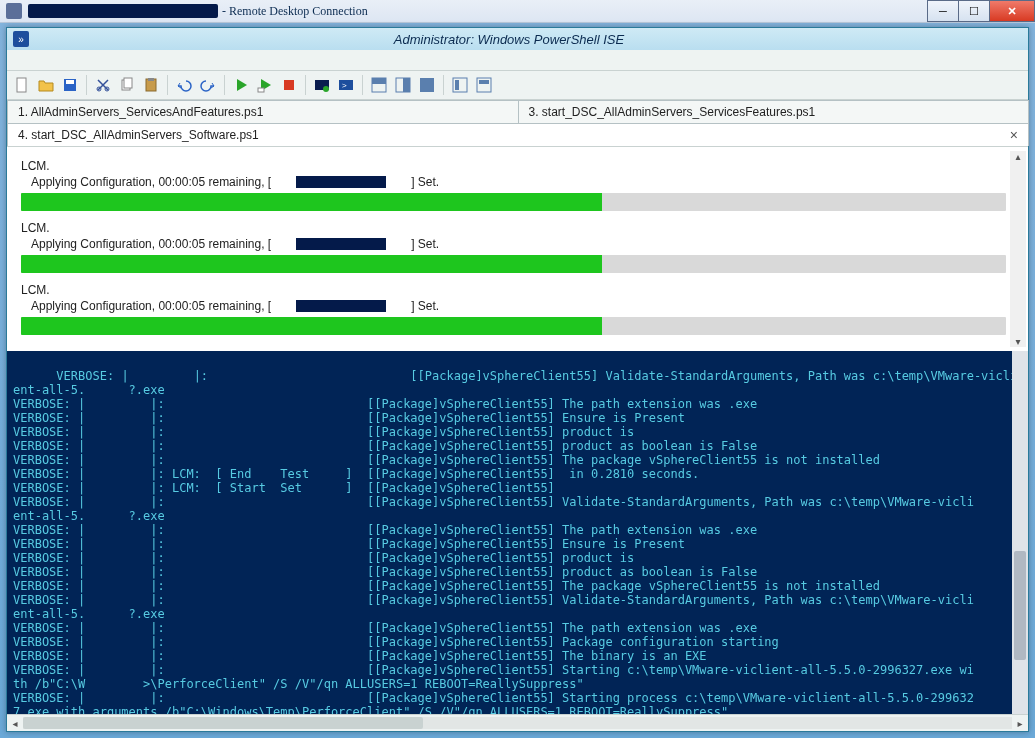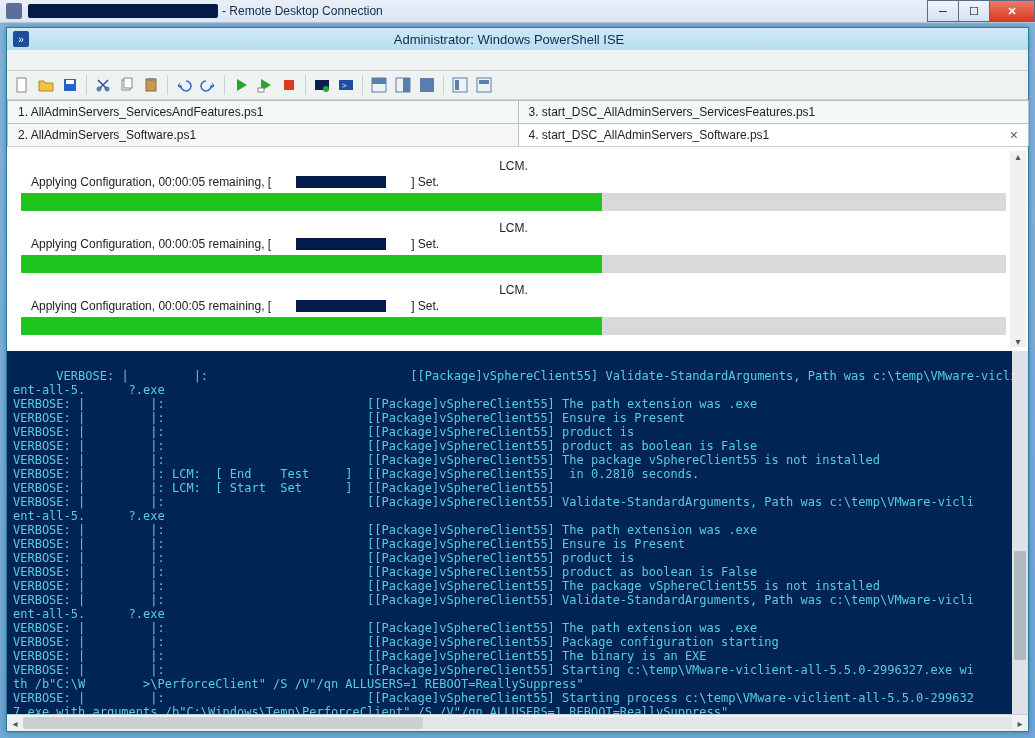--- a/index.html
+++ b/index.html
@@ -1,46 +1,46 @@
 <!DOCTYPE html>
 <html><head>
 <meta charset="utf-8">
 <style>
   html,body{margin:0;padding:0;font-family:"Segoe UI",Tahoma,sans-serif;font-size:12px;background:#6ba9d8;color:#000;overflow:hidden;}
   .rdc-window{width:1035px;height:738px;position:relative;background:linear-gradient(#84b4dd,#6ba9d8);}
   
-  .rdc-title{height:22px;display:flex;align-items:center;padding:0 6px;background:linear-gradient(#e9eff7,#dde6f3);border-bottom:1px solid #b8c7da;}
+  .rdc-title{height:22px;display:flex;align-items:center;padding:0 6px;background:linear-gradient(#e9eff7,#dde6f3);border-bottom:1px solid #b8c7da;font-family:Liberation Serif, serif;}
   .rdc-title .sysicon{width:16px;height:16px;margin-right:6px;background:#5b6f99;border-radius:2px;}
   .rdc-title .redact{width:190px;height:14px;background:#041a4a;border-radius:2px;margin-right:4px;}
   .rdc-title .ttext{flex:1;color:#0b2b50;font-size:12px;}
   .rdc-controls{display:flex;position:absolute;top:0;right:0;}
   .rdc-controls .btn{width:30px;height:20px;margin-left:-1px;border:1px solid #5a6b88;display:flex;align-items:center;justify-content:center;font-size:11px;background:linear-gradient(#f0f4fb,#d6e2f0);}
   .rdc-controls .close{background:linear-gradient(#f07a6a,#d83a23);color:#fff;font-weight:bold;width:44px;}
   
   .ise{position:absolute;top:27px;left:6px;right:6px;bottom:6px;display:flex;flex-direction:column;border:1px solid #2a7a9a;box-shadow:0 0 6px rgba(0,0,0,.3);background:#fff;}
   .ise-title{height:22px;background:linear-gradient(#cfeaf5,#b9def0);display:flex;align-items:center;position:relative;}
   .ise-title .sysicon{width:16px;height:16px;margin:0 6px;background:#1d4e9d;border-radius:2px;display:flex;align-items:center;justify-content:center;color:#fff;font-size:10px;}
-  .ise-title .ttext{position:absolute;left:0;right:17px;text-align:center;font-size:13px;color:#0b2b50;}
+  .ise-title .ttext{position:absolute;left:0;right:17px;text-align:center;font-size:13px;color:#0b2b50;font-style:italic;}
   .menubar{height:20px;background:#eef3f2;border-bottom:1px solid #c9d2d1;display:flex;align-items:stretch;}
   .menubar .mitem{padding:20px 10px;line-height:16px;cursor:default;}
   .toolbar{height:28px;background:#eef3f2;border-bottom:1px solid #c9d2d1;display:flex;align-items:center;padding:0 4px;gap:2px;}
   .tb{width:22px;height:22px;display:flex;align-items:center;justify-content:center;border-radius:2px;}
   .tb svg{width:16px;height:16px;}
   .tsep{width:1px;height:20px;background:#c9d2d1;margin:0 3px;}
   
   .tabstrip{background:#eef3f2;}
   .tabrow{display:flex;}
   .tab{flex:1;border:1px solid #b5c1c4;border-bottom:none;background:#f4f7f6;padding:4px 10px;font-size:12px;color:#222;display:flex;align-items:center;position:relative;margin-right:-1px;}
   .tabrow2 .tab.active{background:#fff;}
   .tab .x{margin-left:auto;color:#555;font-size:14px;line-height:12px;cursor:default;}
   
   .progpane{background:#fff;position:relative;padding:6px 22px 6px 14px;border-top:1px solid #c9d2d1;}
   .progpane .vsb{position:absolute;right:2px;top:4px;bottom:4px;width:16px;background:#f0f0f0;display:flex;flex-direction:column;justify-content:space-between;align-items:center;color:#555;font-size:10px;}
   .pblock{margin:6px 0 10px;}
-  .lcm{font-size:12px;color:#222;text-align:center;}
+  .lcm{font-size:12px;color:#222;}
   .apply{display:flex;align-items:center;font-size:12px;color:#222;margin:2px 0 4px 10px;gap:22px;}
   .apply .redact{width:90px;height:12px;background:#041a4a;margin:0 3px;}
   .pbar{height:18px;background:#d9d9d9;border-radius:1px;overflow:hidden;margin-top:2px;}
   .pbar .fill{height:100%;background:#1ec61e;width:59%;}
   
   .console{flex:1;background:#012456;color:#57cbe2;font-family:Consolas,"Lucida Console",monospace;font-size:12px;line-height:14px;padding:4px 6px;overflow:hidden;white-space:pre;position:relative;}
   .console .vsb{position:absolute;right:0;top:0;bottom:0;width:16px;background:#dfe3e8;}
   .console .vsb .thumb{position:absolute;left:2px;right:2px;top:55%;height:30%;background:#b0b8c2;border-radius:2px;}
   .hscroll{height:16px;background:#eef3f2;border-top:1px solid #c9d2d1;position:relative;}
   .hscroll .track{position:absolute;left:16px;right:16px;top:2px;bottom:2px;background:#e2e6e5;}
@@ -196,23 +196,20 @@
     <div class="tabstrip">
       <div class="tabrow">
         <div class="tab">
             <span>1. AllAdminServers_ServicesAndFeatures.ps1</span>
           </div>
         <div class="tab">
             <span>3. start_DSC_AllAdminServers_ServicesFeatures.ps1</span>
           </div>
       </div>
       <div class="tabrow tabrow2">
-        <div class="tab">
-            <span>2. AllAdminServers_Software.ps1</span>
-          </div>
         <div class="tab active">
           <span>4. start_DSC_AllAdminServers_Software.ps1</span>
           <span class="x">×</span>
         </div>
       </div>
     </div>
 
     <div class="progpane">
       <div id="prog-container">
           <div class="pblock">

